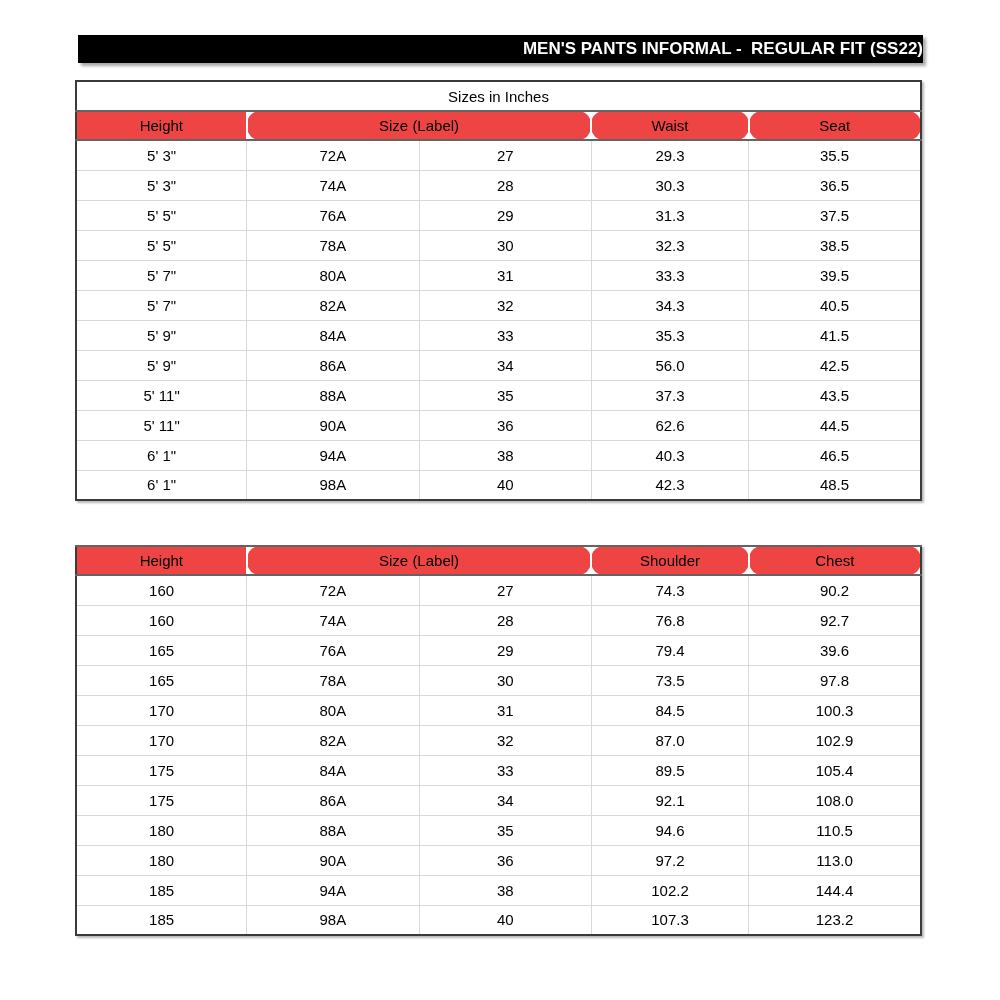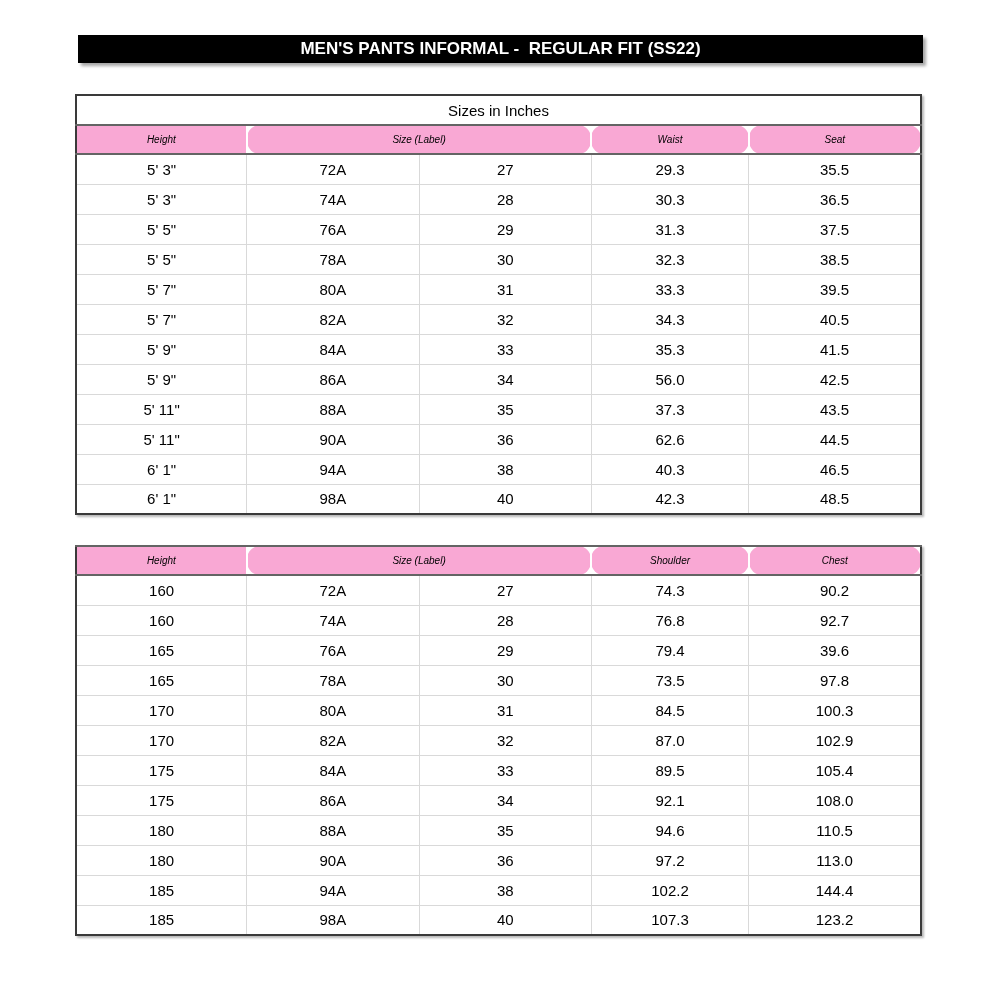--- a/index.html
+++ b/index.html
@@ -18,59 +18,58 @@
   .title-bar {
     position: absolute;
     left: 78px;
     top: 35px;
     width: 845px;
     height: 28px;
     background: #000000;
     color: #ffffff;
     display: flex;
     align-items: center;
-    justify-content: center;
+    justify-content: flex-end;
     font-size: 17px;
     font-weight: bold;
     white-space: pre;
     box-shadow: 3px 3px 3px rgba(0,0,0,0.35);
   }
   table.size-table {
     position: absolute;
     left: 75px;
     width: 847px;
     border-collapse: collapse;
     table-layout: fixed;
     font-size: 15px;
     color: #000000;
     background: #ffffff;
     border: 2px solid #3a3a3a;
     box-shadow: 2px 2px 2px rgba(0,0,0,0.28);
   }
-  table.size-table.t1 { top: 94px; }
+  table.size-table.t1 { top: 80px; }
   table.size-table.t2 { top: 545px; }
   .size-table td, .size-table th {
     text-align: center;
     vertical-align: middle;
     padding: 0;
     overflow: hidden;
   }
   tr.caption-row td {
     height: 28px;
     background: #ffffff;
     font-size: 15px;
   }
   tr.header-row th {
     height: 27px;
-    background: #f9a8d4;
+    background: #ef4444;
     font-weight: normal;
-    font-size: 10px;
+    font-size: 15px;
     border-top: 2px solid #646464;
     border-bottom: 2px solid #646464;
-    font-style: italic;
   }
   tr.header-row th + th {
     border-left: 2px solid #ffffff;
     border-radius: 13px;
   }
   tbody tr {
     height: 30px;
   }
   tbody td {
     border-top: 1px solid #d9d9d9;

